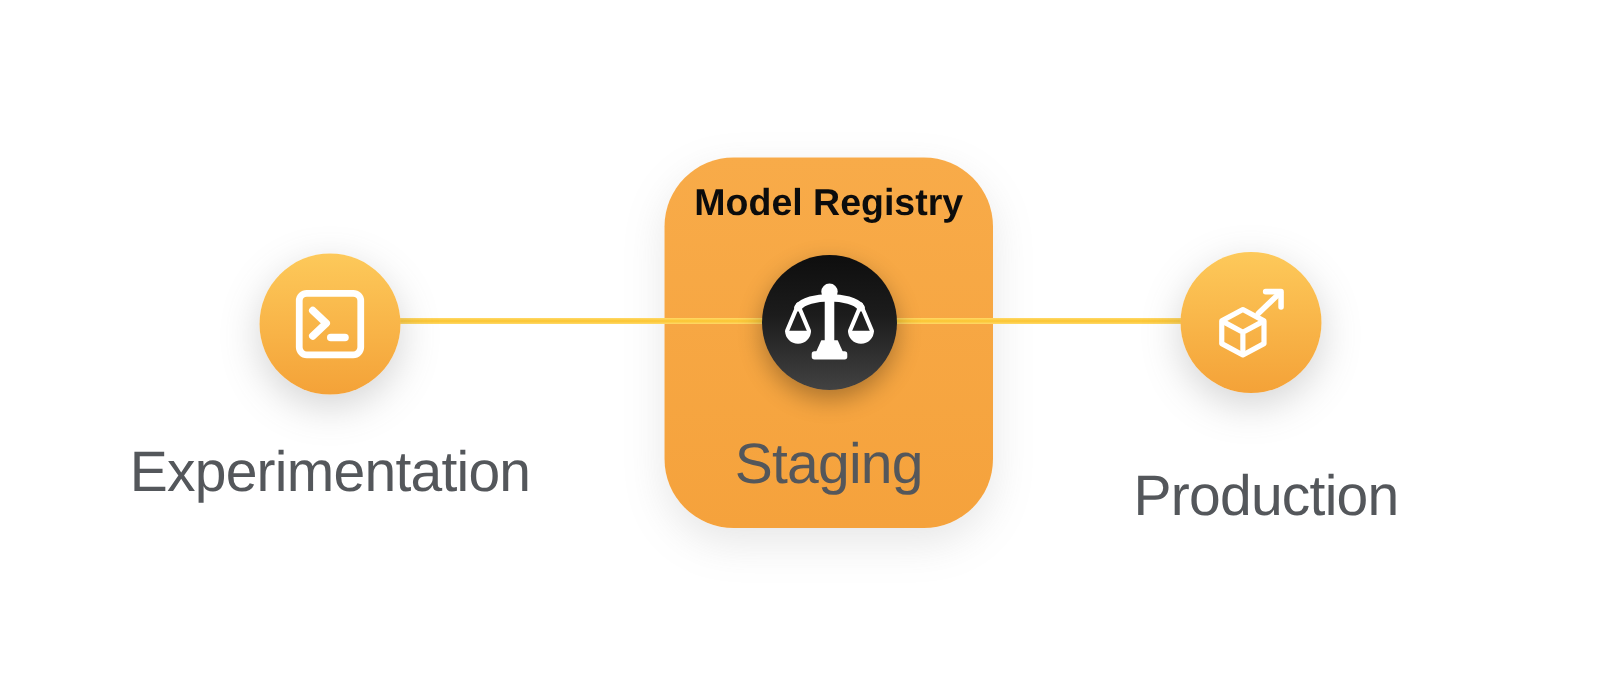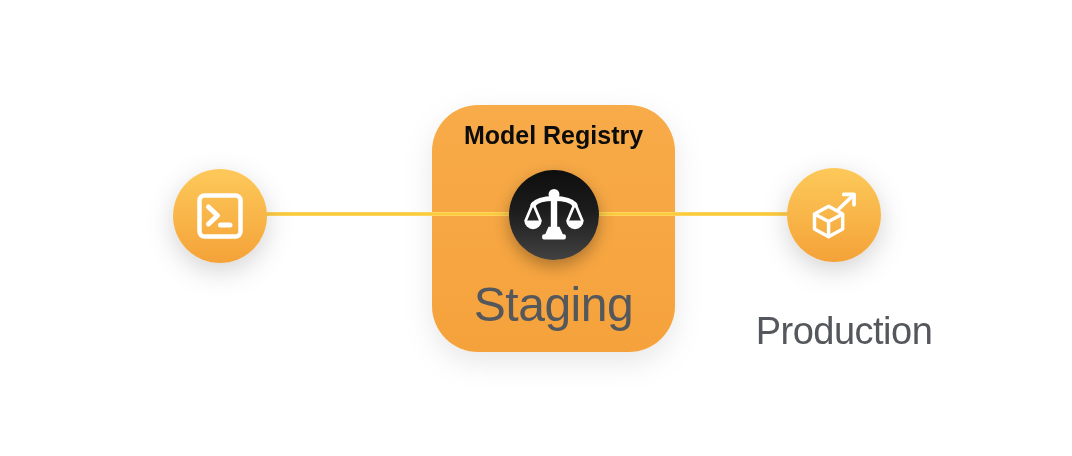--- a/index.html
+++ b/index.html
@@ -38,28 +38,27 @@
     align-items: center;
     justify-content: center;
     z-index: 3;
   }
   .node-left  { left: 173px; top: 169px; }
   .node-right { left: 787px; top: 168px; }
   .icon { display: flex; align-items: center; justify-content: center; }
   
   .card {
     position: absolute;
-    left: 432px;
+    left: 443px;
     top: 105px;
     width: 219px;
     height: 247px;
     border-radius: 46px;
     background: linear-gradient(180deg, #f8ab49 0%, #f5a23c 100%);
     box-shadow: 0 10px 28px rgba(120, 120, 120, 0.18);
-    padding-left: 24px;
   }
   .card-title {
     position: absolute;
     top: 16px;
     left: 0;
     width: 100%;
     text-align: center;
     font-size: 25px;
     font-weight: 600;
     color: #0c0c0c;
@@ -92,21 +91,21 @@
     z-index: 4;
   }
   .label-left  { left: 40px;  width: 360px; }
   .label-right { left: 654px; width: 380px; margin-top: 16px; }
   .card-label {
     position: absolute;
     bottom: 20px;
     left: 0;
     width: 100%;
     text-align: center;
-    font-size: 48px;
+    font-size: 38px;
     font-weight: 400;
     color: #54575b;
     letter-spacing: -0.5px;
     z-index: 5;
     margin-top: 10px;
   }
 </style>
 </head>
 <body>
 
@@ -148,16 +147,17 @@
     <span class="icon">
       <svg width="52" height="52" viewBox="0 0 48 48" fill="none" xmlns="http://www.w3.org/2000/svg">
         <path d="M19,16 L32,23 L32,37 L19,44 L6,37 L6,23 Z" stroke="#fff" stroke-width="3.2" stroke-linejoin="round" fill="none"></path>
         <path d="M6,23 L19,30 L32,23 M19,30 L19,44" stroke="#fff" stroke-width="3.2" stroke-linejoin="round" fill="none"></path>
         <path d="M28.5,18.5 L42,5.5" stroke="#fff" stroke-width="3.4" stroke-linecap="round"></path>
         <path d="M33,5 L42.5,5 L42.5,14.5" stroke="#fff" stroke-width="3.4" stroke-linecap="round" stroke-linejoin="round" fill="none"></path>
       </svg>
     </span>
   </div>
 
+  <div class="stage-label label-left">Experimentation</div>
 
   <div class="stage-label label-right">Production</div>
 
 </div>
 
 </body></html>

